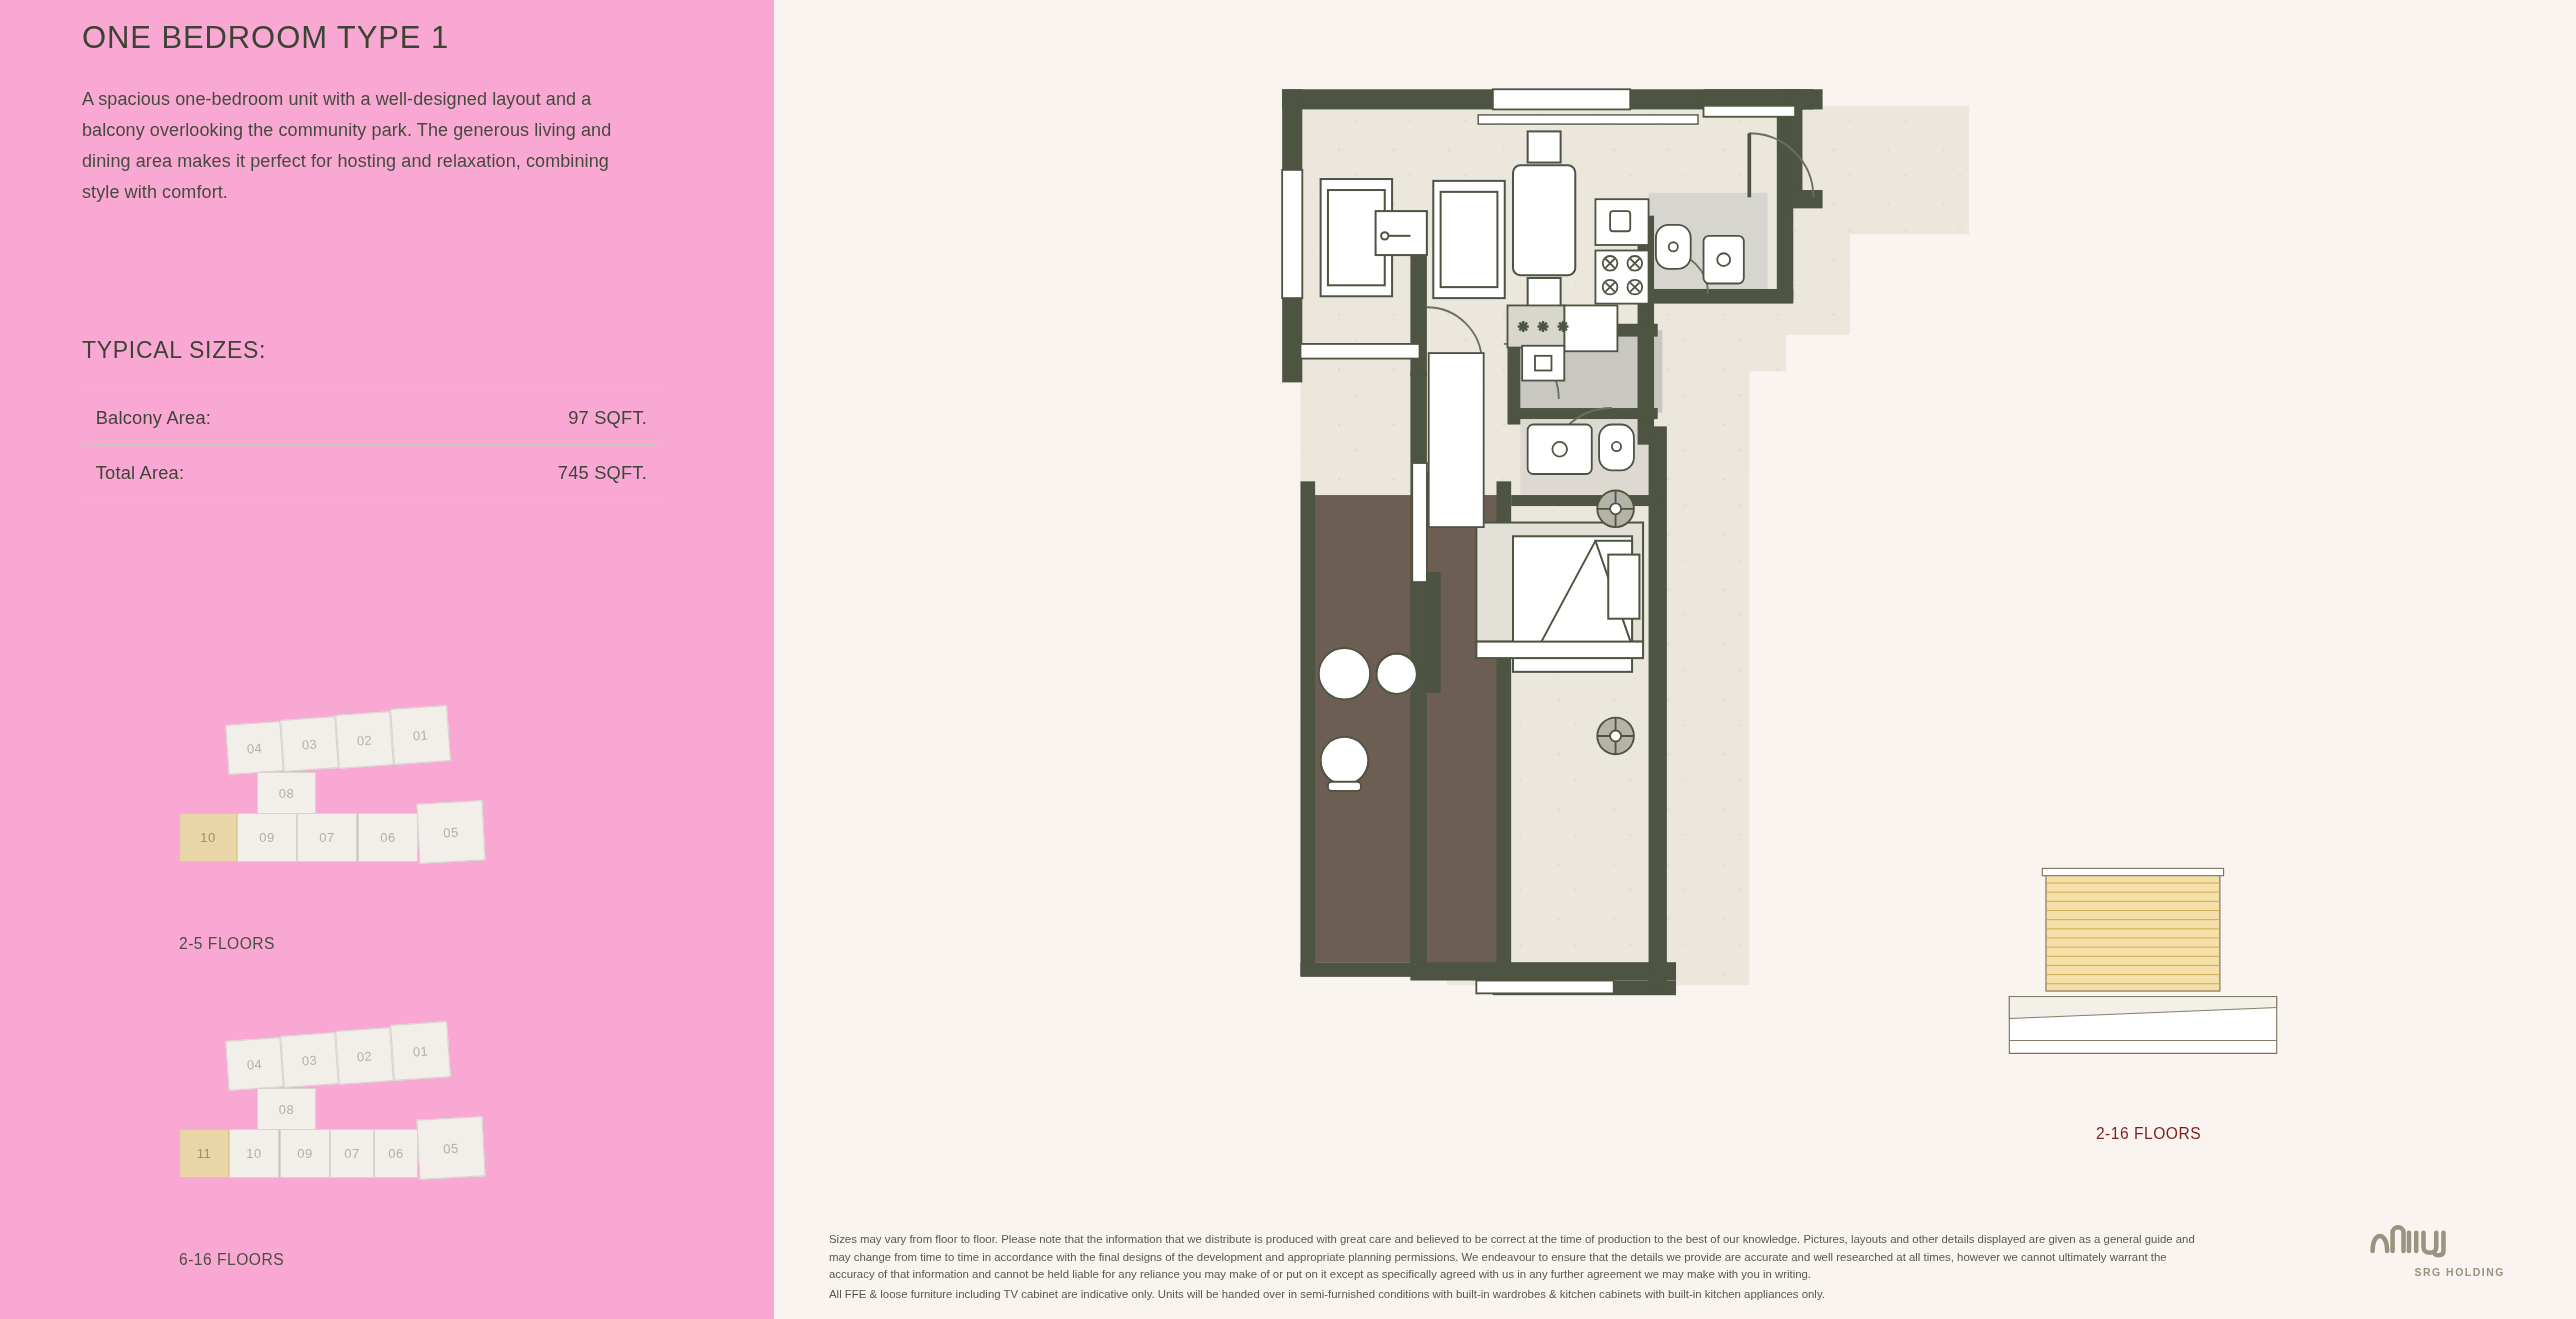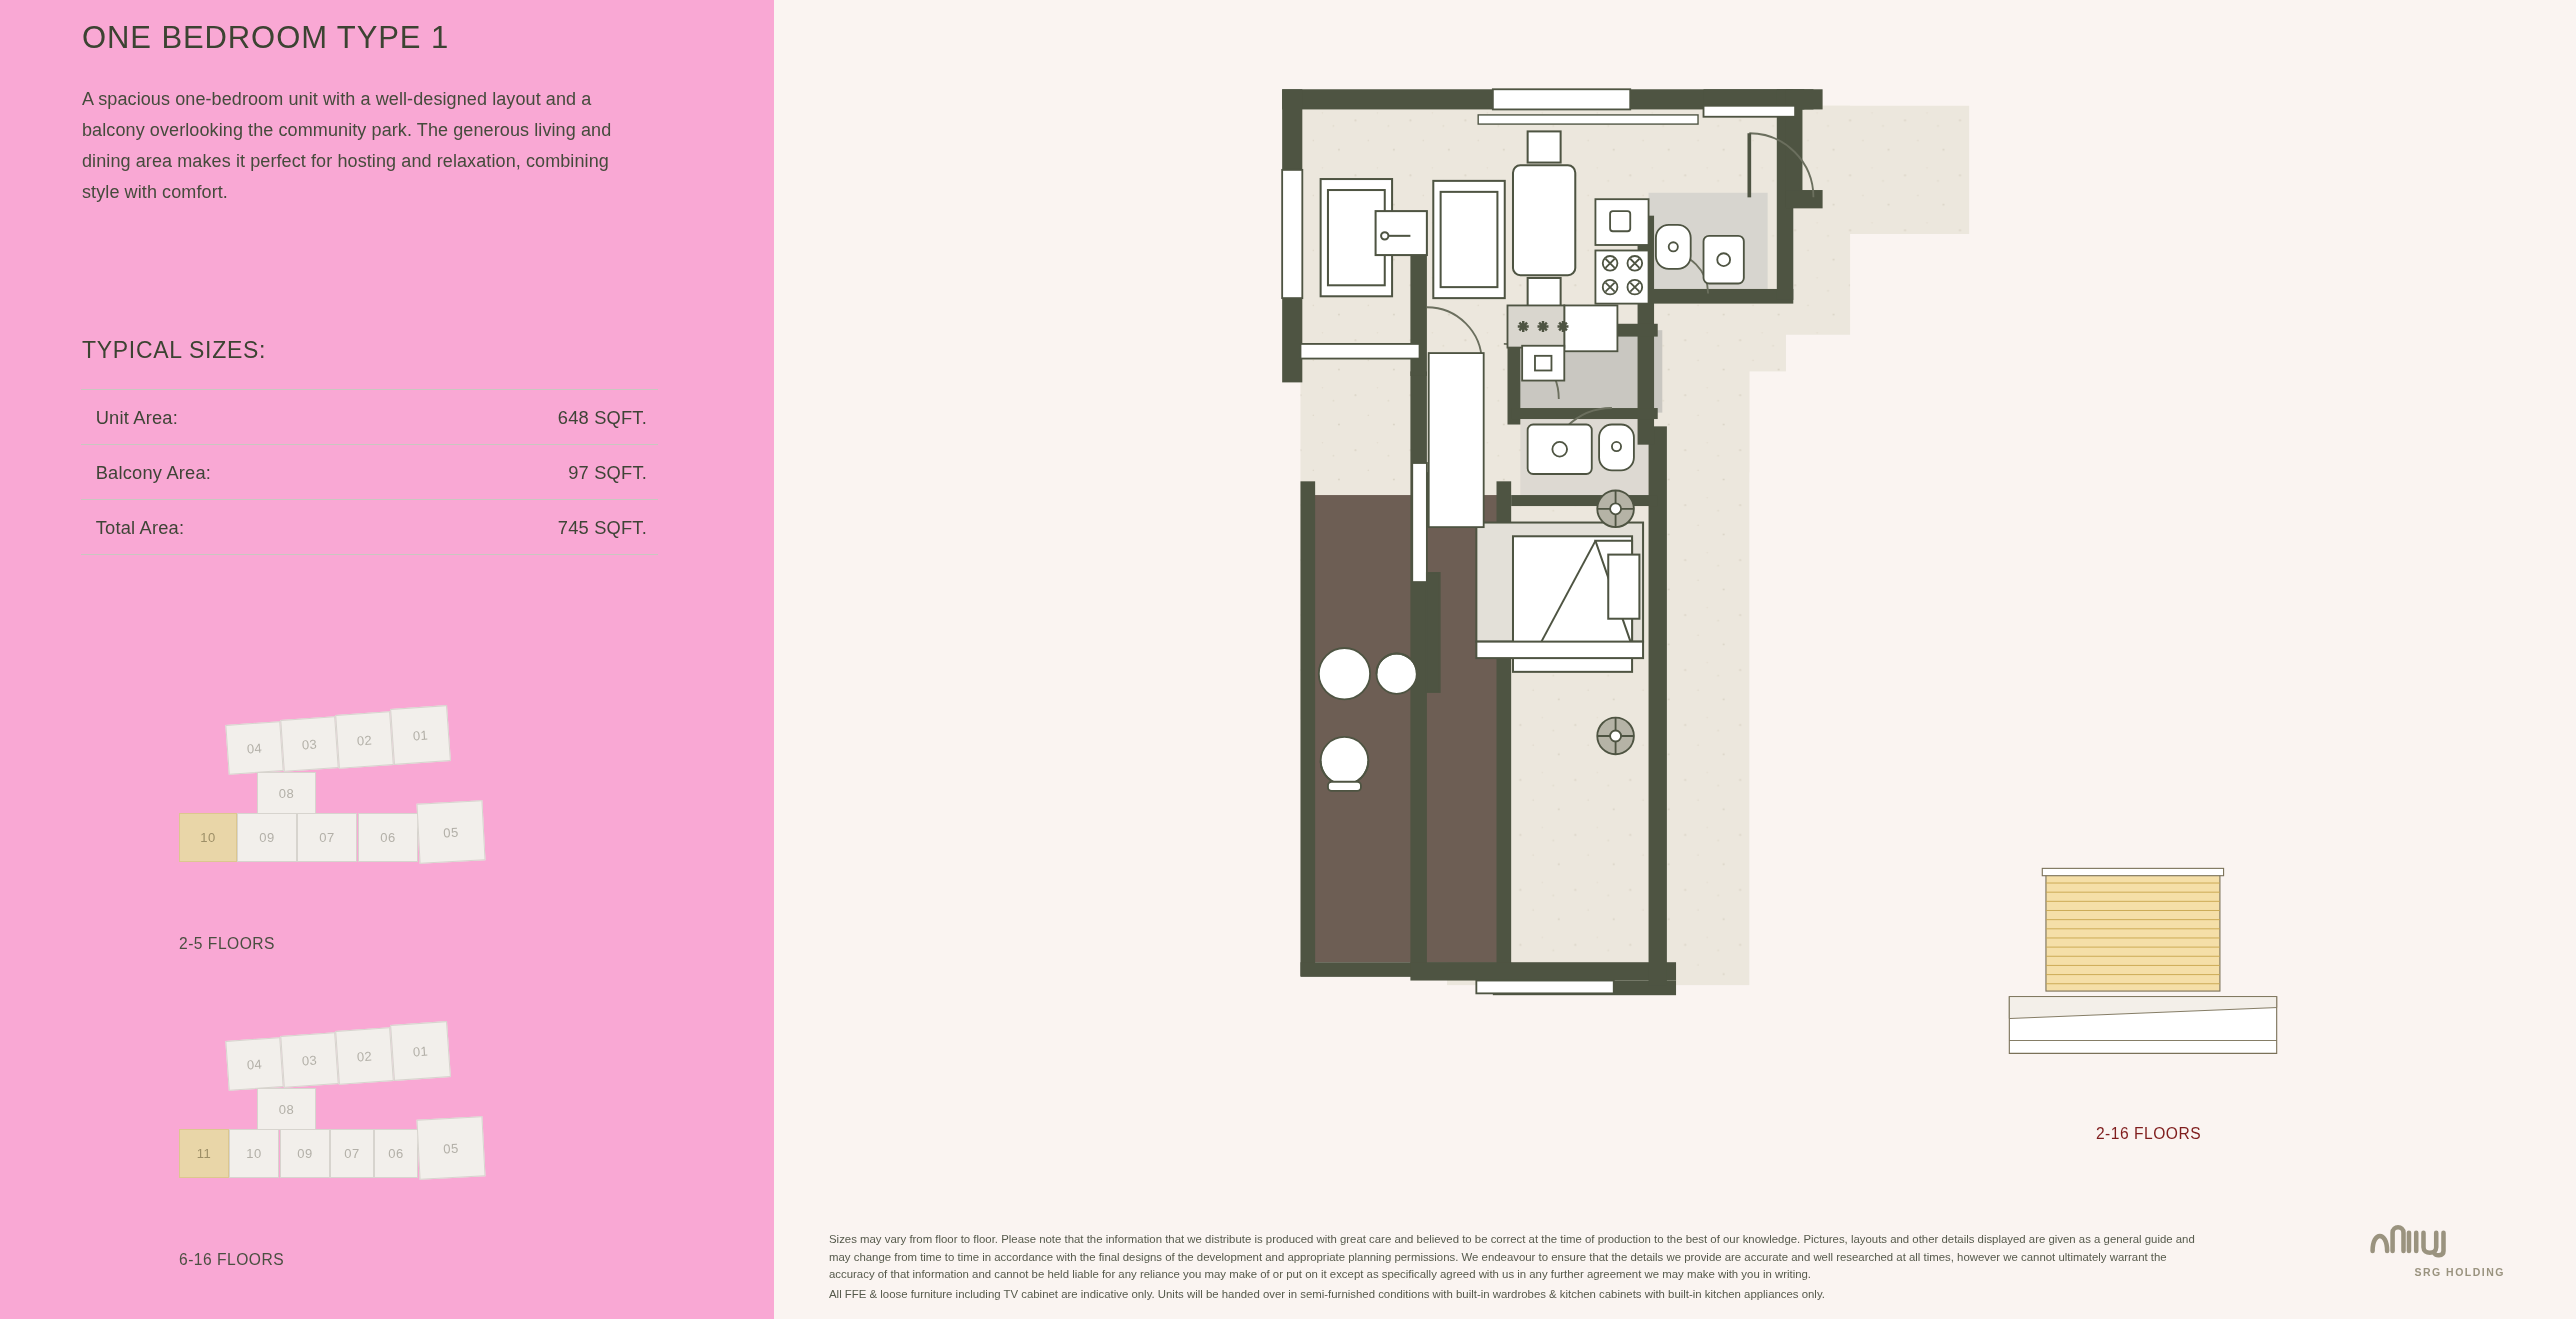--- a/index.html
+++ b/index.html
@@ -172,24 +172,20 @@
 
 <div class="left-panel">
 
   <div class="unit-title">ONE BEDROOM TYPE 1</div>
 
   <div class="unit-desc">A spacious one-bedroom unit with a well-designed layout and a balcony overlooking the community park. The generous living and dining area makes it perfect for hosting and relaxation, combining style with comfort.</div>
 
   <div class="sizes-heading">TYPICAL SIZES:</div>
 
   <div class="size-table">
-    <div class="size-row">
-      <span class="label">Unit Area:</span>
-      <span class="value">648 SQFT.</span>
-    </div>
     <div class="size-row">
       <span class="label">Balcony Area:</span>
       <span class="value">97 SQFT.</span>
     </div>
     <div class="size-row">
       <span class="label">Total Area:</span>
       <span class="value">745 SQFT.</span>
     </div>
   </div>
 

